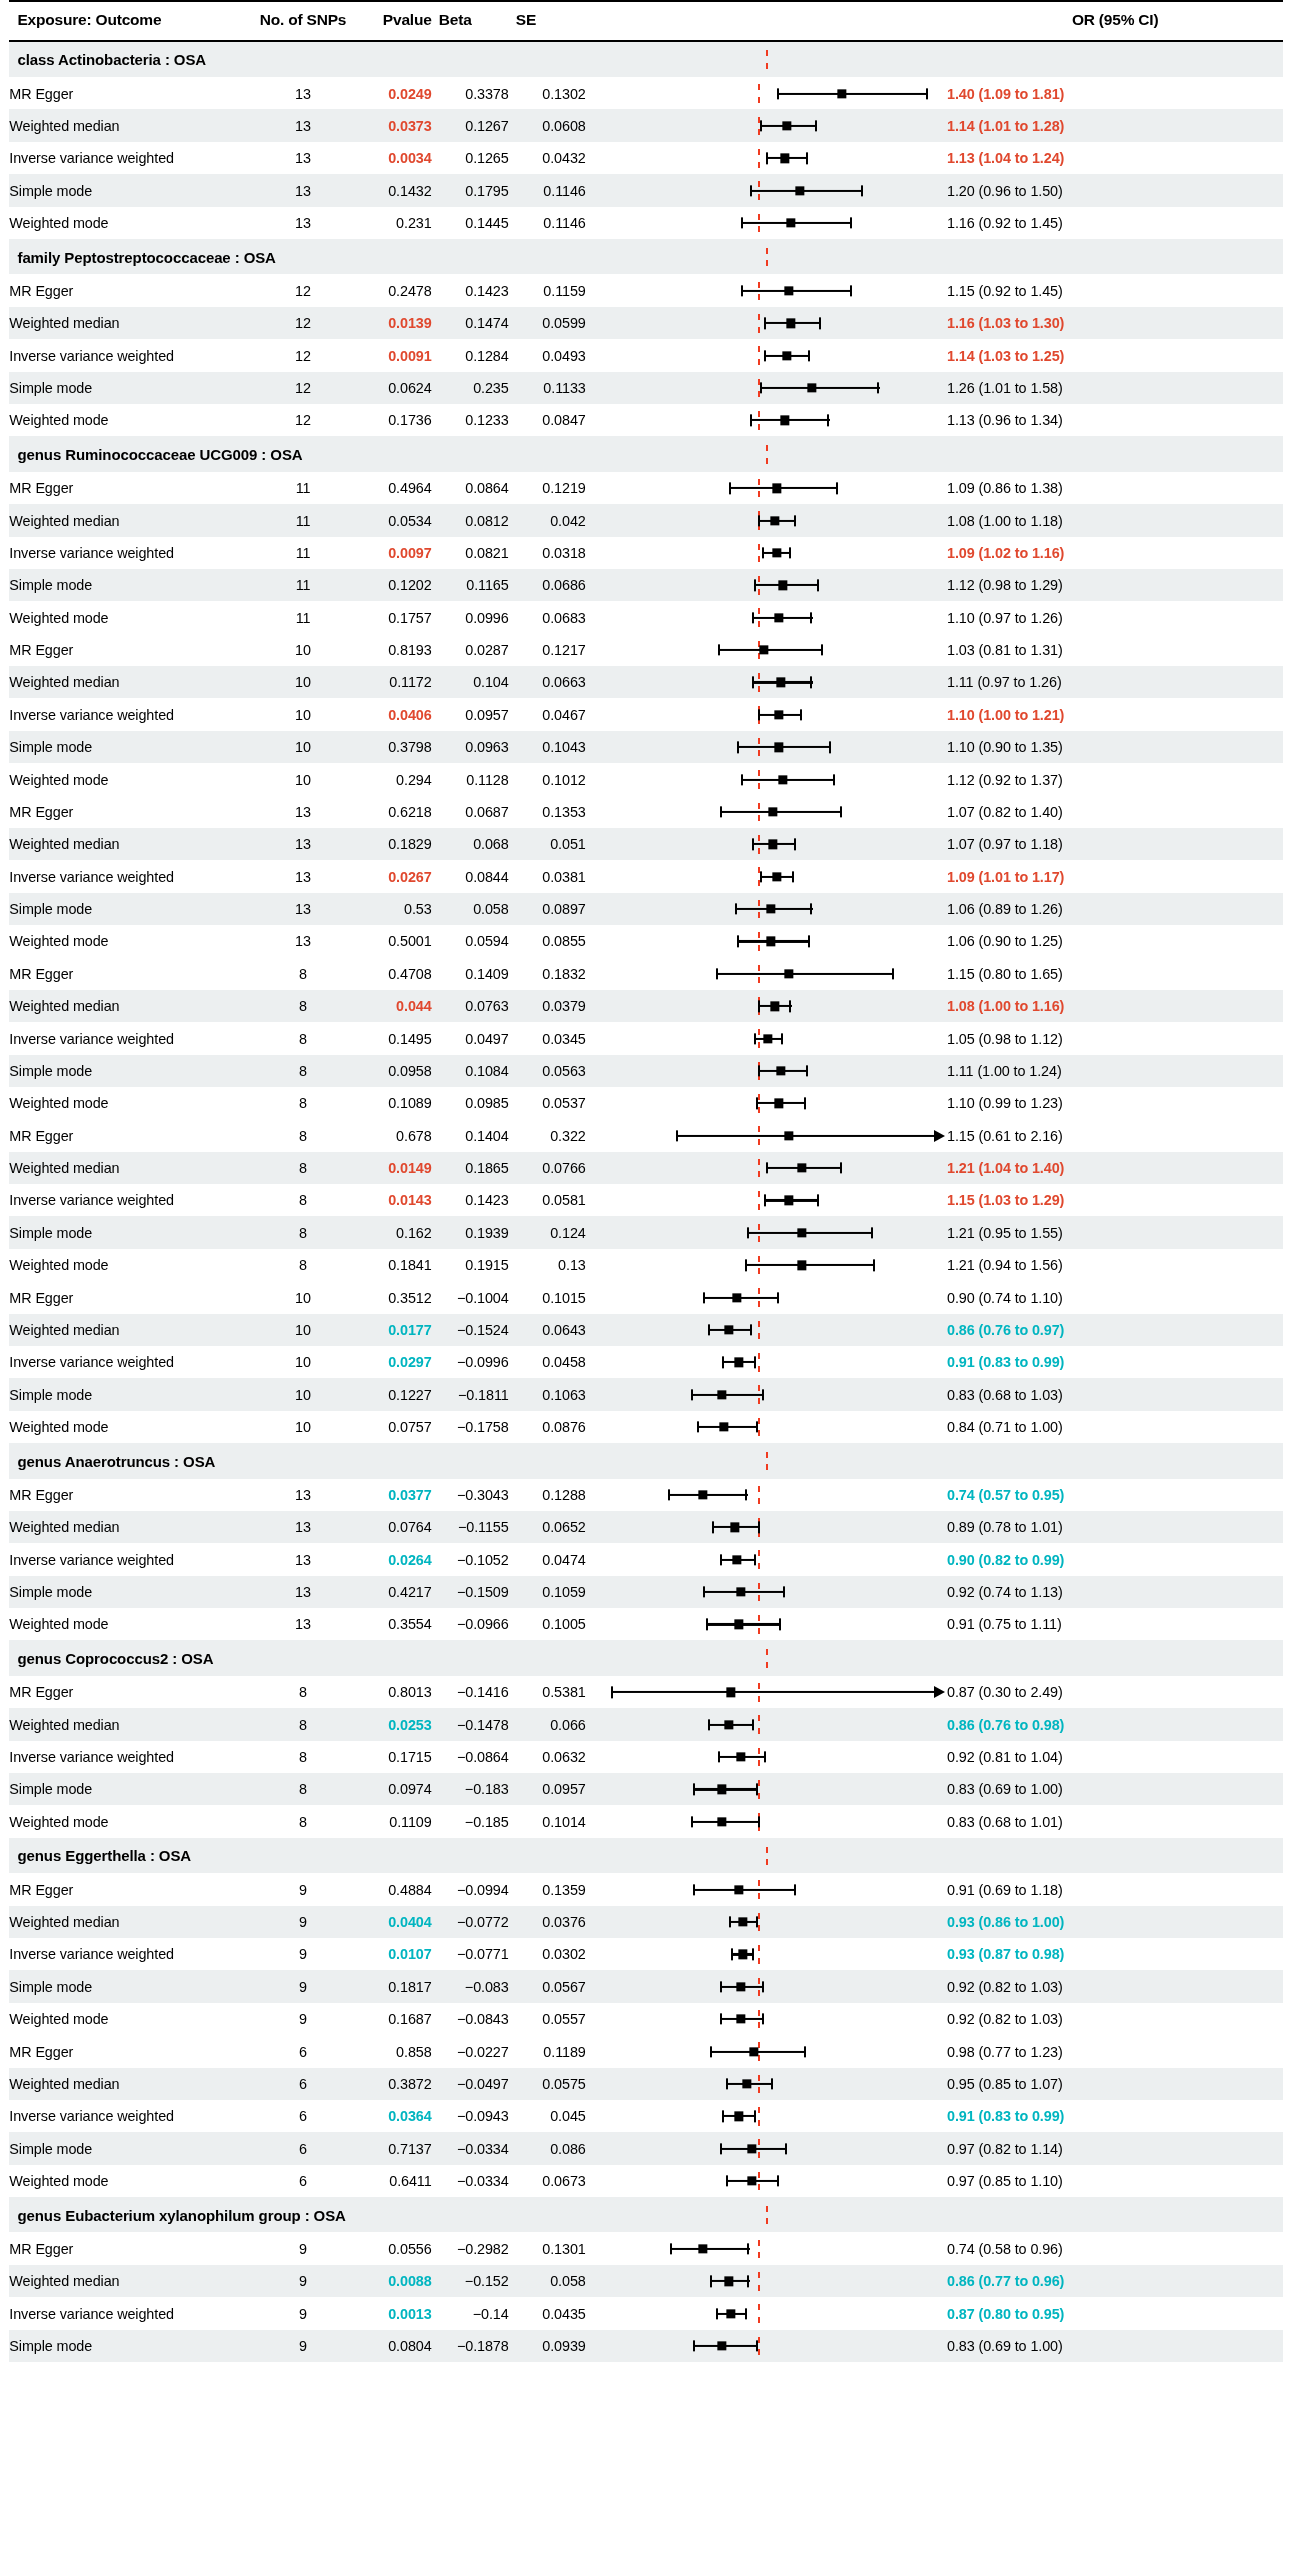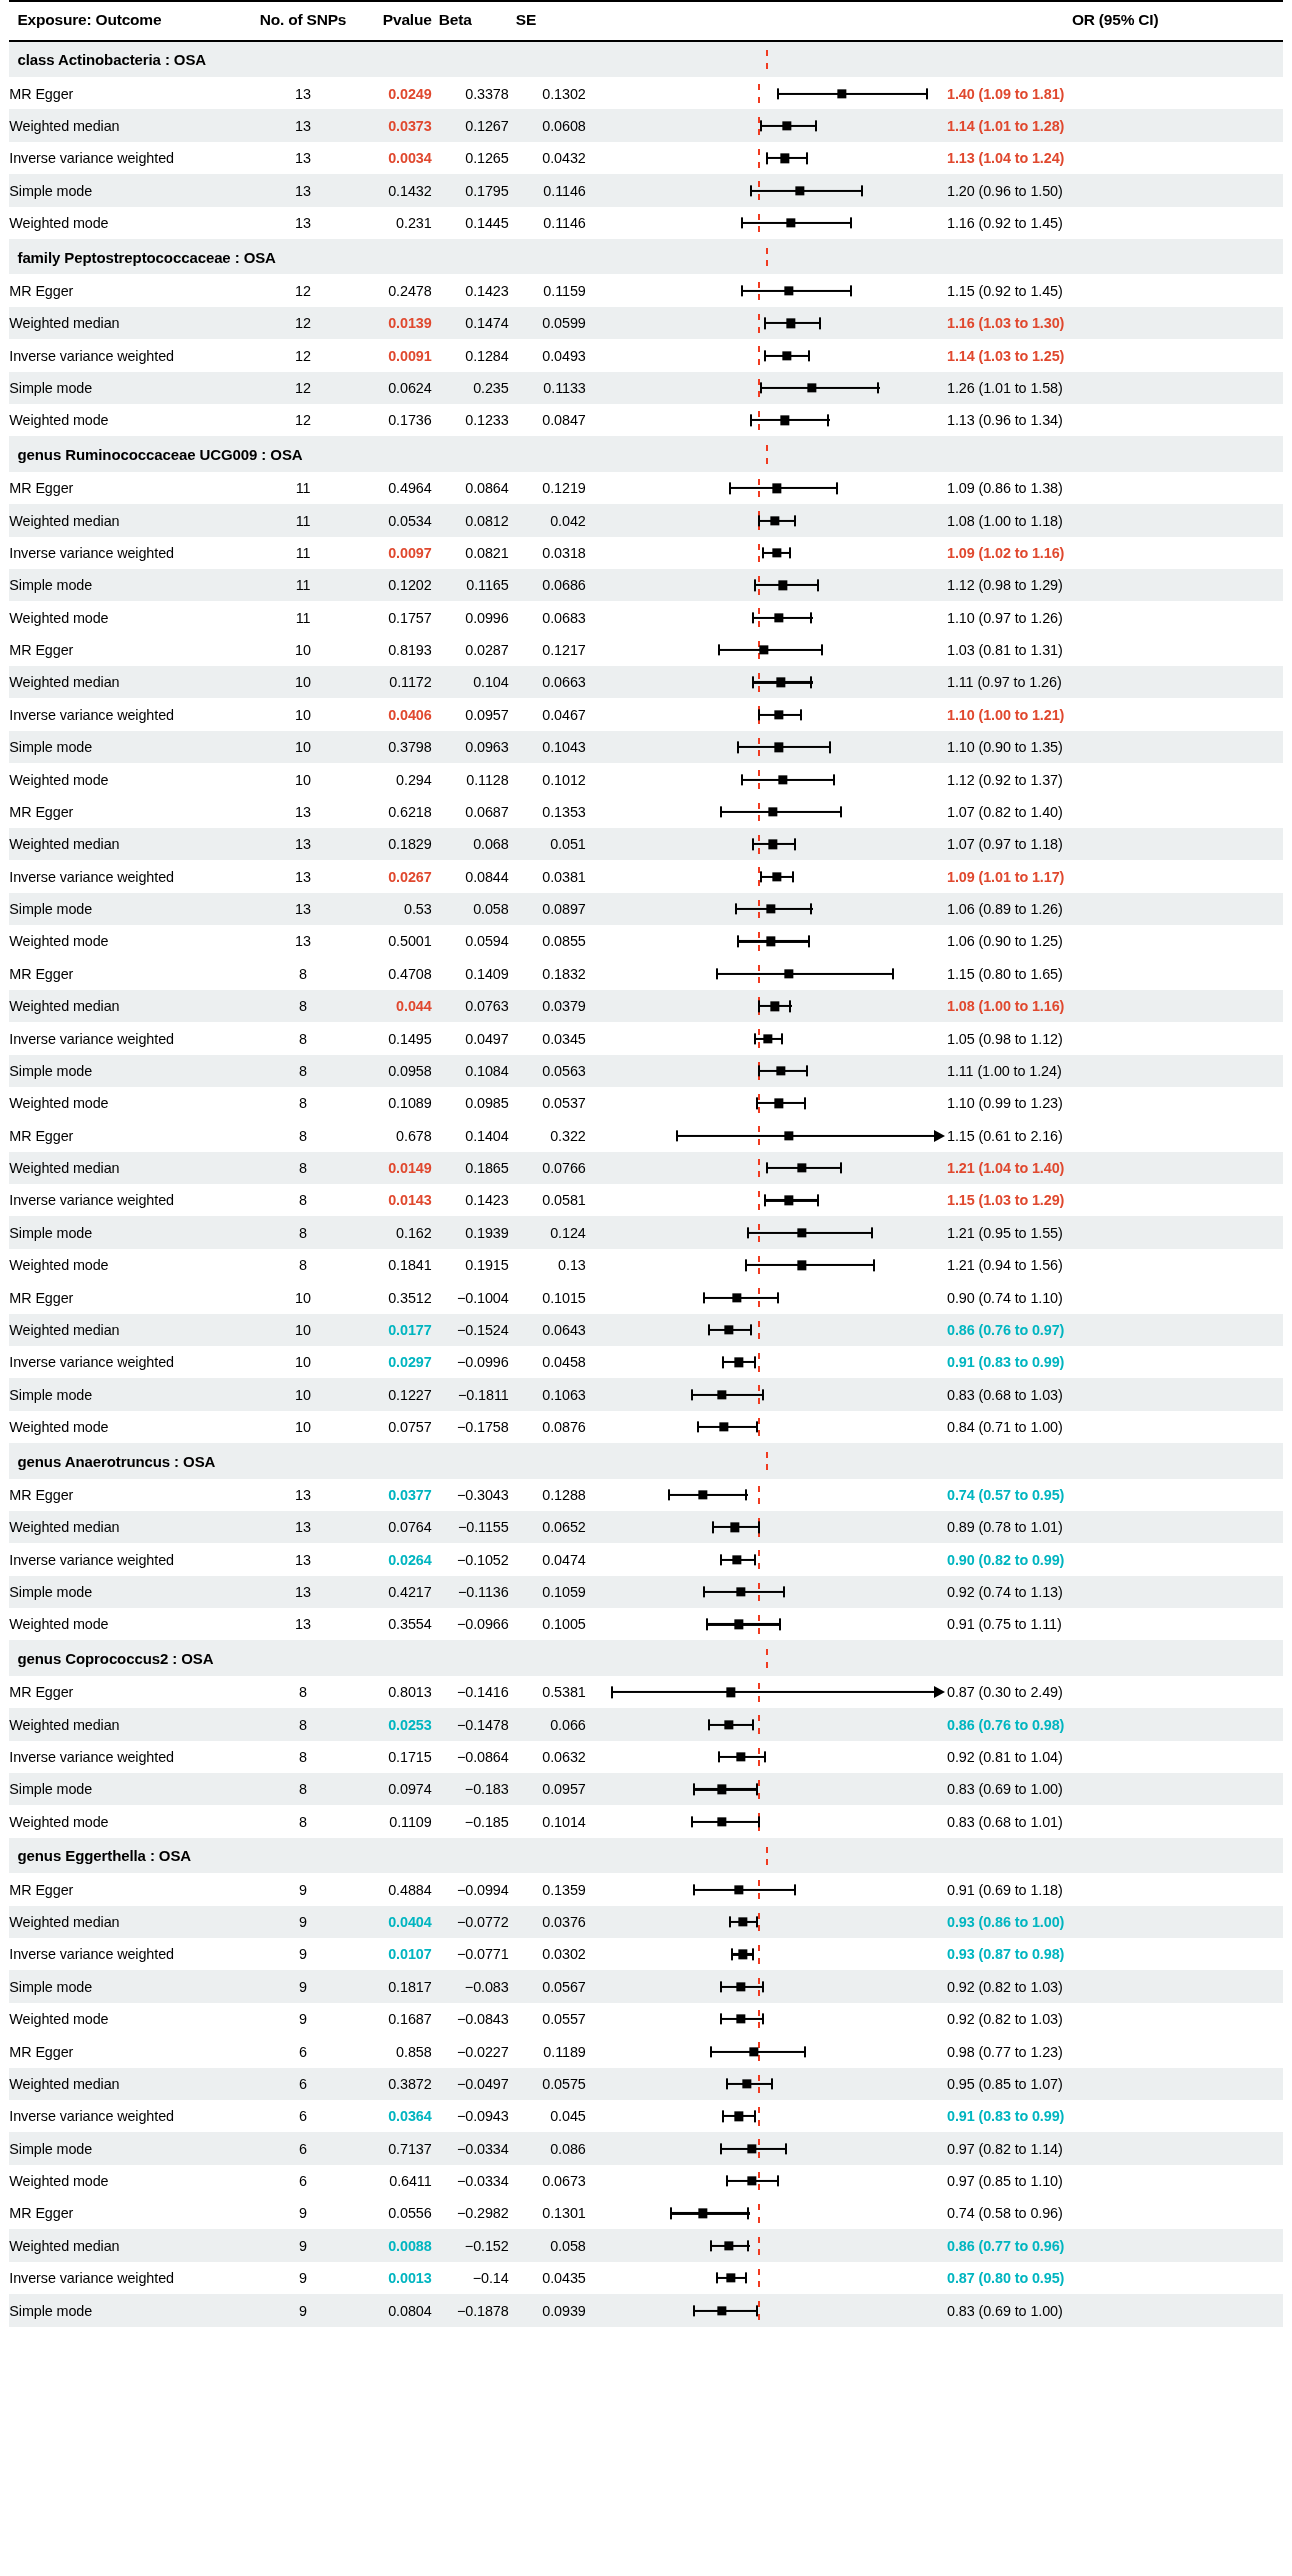--- a/index.html
+++ b/index.html
@@ -916,21 +916,21 @@
               <div class="ci-cap" style="left:168px"></div>
               <div class="pt-box" style="left:151px"></div>
             </div>
           </td>
           <td class="c-or"><span class="sig-down">0.90 (0.82 to 0.99)</span></td>
         </tr>
         <tr class="datarow shade">
           <td class="c-label">Simple mode</td>
           <td class="c-snp">13</td>
           <td class="c-p">0.4217</td>
-          <td class="c-beta">−0.1136</td>
+          <td class="c-beta">−0.1509</td>
           <td class="c-se">0.1059</td>
           <td class="c-plotcell">
             <div class="rowplot">
               <div class="nullline" style="left:172px"></div>
               <div class="ci-line" style="left:117px;width:82px"></div>
               <div class="ci-cap" style="left:117px"></div>
               <div class="ci-cap" style="left:197px"></div>
               <div class="pt-box" style="left:155px"></div>
             </div>
           </td>
@@ -1218,20 +1218,29 @@
           <td class="c-plotcell">
             <div class="rowplot">
               <div class="nullline" style="left:172px"></div>
               <div class="ci-line" style="left:140px;width:52px"></div>
               <div class="ci-cap" style="left:140px"></div>
               <div class="ci-cap" style="left:191px"></div>
               <div class="pt-box" style="left:166px"></div>
             </div>
           </td>
           <td class="c-or">0.97 (0.85 to 1.10)</td>
+        </tr>
+        <tr class="group">
+          <td colspan="5">genus Eubacterium xylanophilum group : OSA</td>
+          <td class="c-plotcell">
+            <div class="rowplot">
+              <div class="nullline" style="left:172px"></div>
+            </div>
+          </td>
+          <td></td>
         </tr>
         <tr class="datarow plain">
           <td class="c-label">MR Egger</td>
           <td class="c-snp">9</td>
           <td class="c-p">0.0556</td>
           <td class="c-beta">−0.2982</td>
           <td class="c-se">0.1301</td>
           <td class="c-plotcell">
             <div class="rowplot">
               <div class="nullline" style="left:172px"></div>

